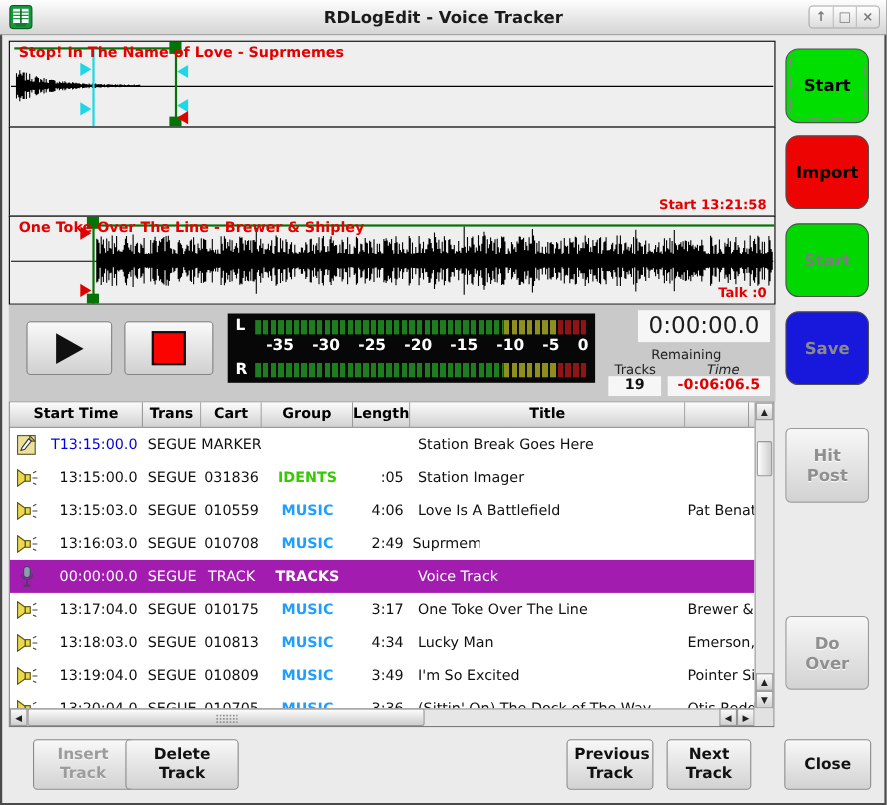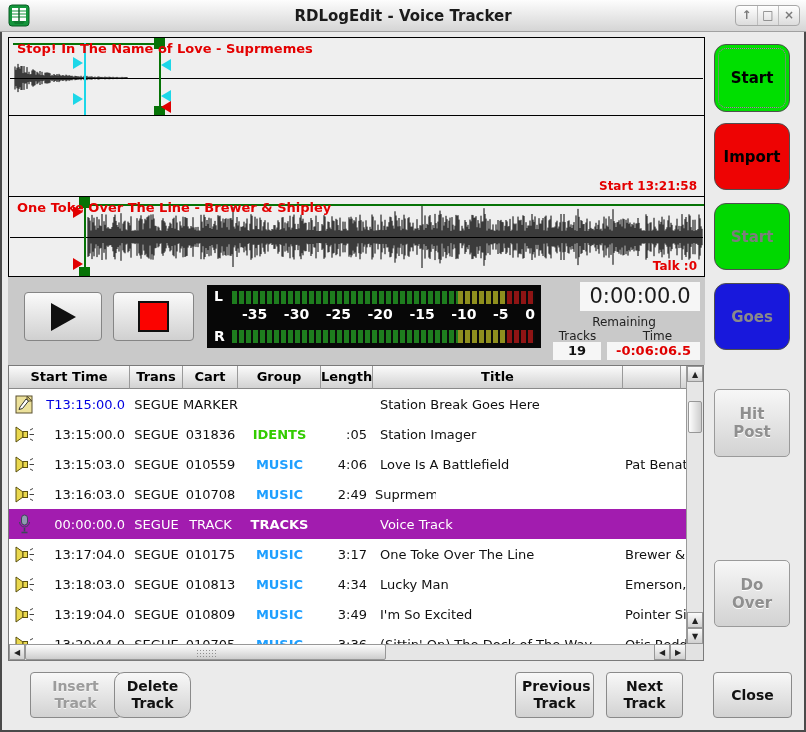--- a/index.html
+++ b/index.html
@@ -54,21 +54,21 @@
   .segL{top:6px;} .segR{top:45px;}
   .seg-g{width:226px;height:100%;background:repeating-linear-gradient(90deg,#1e7d1e 0 5px,#0a0a0a 5px 7px);}
   .seg-y{width:49px;height:100%;background:repeating-linear-gradient(90deg,#8f8f1e 0 5px,#0a0a0a 5px 7px);}
   .seg-r{width:28px;height:100%;background:repeating-linear-gradient(90deg,#8f1414 0 5px,#0a0a0a 5px 7px);}
   .scale{position:absolute;left:25px;top:21px;width:303px;display:flex;justify-content:space-between;
     padding-left:10px;box-sizing:border-box;color:#fff;font-weight:bold;font-size:14px;}
   .timebox{position:absolute;left:572px;top:5px;width:120px;height:29px;background:#f6f6f6;
     font-size:21px;color:#1c1c1c;text-align:center;line-height:29px;}
   .rem-label{position:absolute;left:540px;top:38px;width:152px;text-align:center;font-size:12px;color:#222;}
   .rem-tracks-label{position:absolute;left:537px;top:52px;width:65px;text-align:center;font-size:12px;color:#222;}
-  .rem-time-label{position:absolute;left:607px;top:52px;width:85px;text-align:center;font-size:12px;color:#222;}
+  .rem-time-label{position:absolute;left:607px;top:52px;width:85px;text-align:center;font-size:12px;color:#222;font-style:italic;}
   .rem-tracks-value{position:absolute;left:545px;top:65px;width:48px;height:18px;background:#f6f6f6;
     font-weight:bold;font-size:13px;text-align:center;line-height:18px;color:#111;}
   .rem-time-value{position:absolute;left:599px;top:65px;width:93px;height:18px;background:#f6f6f6;
     color:#e00000;font-weight:bold;font-size:13px;text-align:center;line-height:18px;}
   
   .logtable{position:absolute;left:8px;top:365px;width:696px;height:296px;background:#fff;
     border:1px solid #7a7a7a;box-sizing:border-box;}
   .thead{position:absolute;left:0;top:0;height:23px;width:677px;display:flex;background:linear-gradient(#fbfbfb,#cfcfcf);}
   .hcell{height:23px;box-sizing:border-box;border-right:1px solid #9a9a9a;border-bottom:1px solid #8a8a8a;
     font-weight:bold;font-size:13px;text-align:center;line-height:21px;background:linear-gradient(#fbfbfb,#d2d2d2);
@@ -113,21 +113,21 @@
   .sb3{top:283px;height:67px;color:#8a8a8a;}
   .sb4{top:389px;height:68px;}
   .sb5{top:560px;height:67px;}
   .side.plain{background:linear-gradient(#f7f7f7,#d2d2d2);border:1px solid #9a9a9a;border-radius:5px;
     color:#8f8f8f;text-shadow:0 1px 0 #fff;}
   
   .bot{position:absolute;top:672px;height:46px;background:linear-gradient(#f8f8f8,#d2d2d2);
     border:1px solid #8a8a8a;border-radius:4px;font-weight:bold;font-size:14px;color:#111;
     white-space:pre-line;line-height:1.2;font-family:inherit;}
   .bb-insert{left:30px;width:91px;color:#9c9c9c;text-shadow:0 1px 0 #f4f4f4;}
-  .bb-delete{left:114px;width:77px;border-radius:10px;}
+  .bb-delete{left:114px;width:103px;}
   .bb-prev{left:515px;width:79px;}
   .bb-next{left:606px;width:77px;}
   .bb-close{left:713px;width:79px;}
 </style>
 </head>
 <body>
 
 <div class="titlebar">
   <span class="app-icon">
     <svg width="22" height="23" viewBox="0 0 22 23">
@@ -396,21 +396,21 @@
     </div>
     <button class="sbtn hs-prev">◀</button>
     <button class="sbtn hs-next">▶</button>
   </div>
   <div class="corner"></div>
 </div>
 
 <button class="side sb0" id="sb0" style="background: rgb(0, 223, 0);">Start</button>
 <button class="side sb1" id="sb1" style="background: rgb(238, 3, 3);">Import</button>
 <button class="side sb2" id="sb2" disabled="" style="background: rgb(0, 216, 0);">Start</button>
-<button class="side sb3" id="sb3" disabled="" style="background: rgb(24, 24, 220);">Goes</button>
+<button class="side sb3" id="sb3" disabled="" style="background: rgb(24, 24, 220);">Save</button>
 <button class="side sb4 plain" id="sb4" disabled="">Hit Post</button>
 <button class="side sb5 plain" id="sb5" disabled="">Do Over</button>
 
 <button class="bot bb-insert">Insert
 Track</button>
 <button class="bot bb-delete">Delete
 Track</button>
 <button class="bot bb-prev">Previous
 Track</button>
 <button class="bot bb-next">Next

